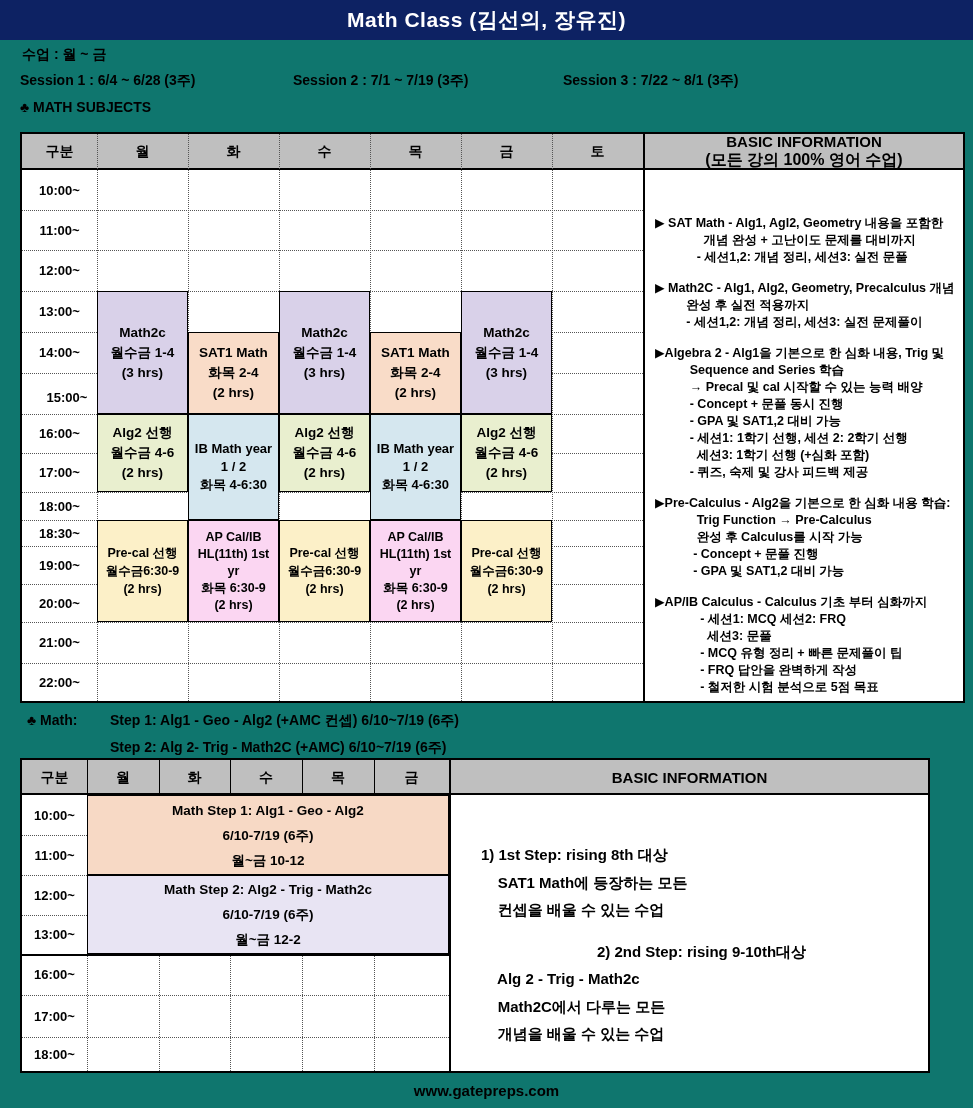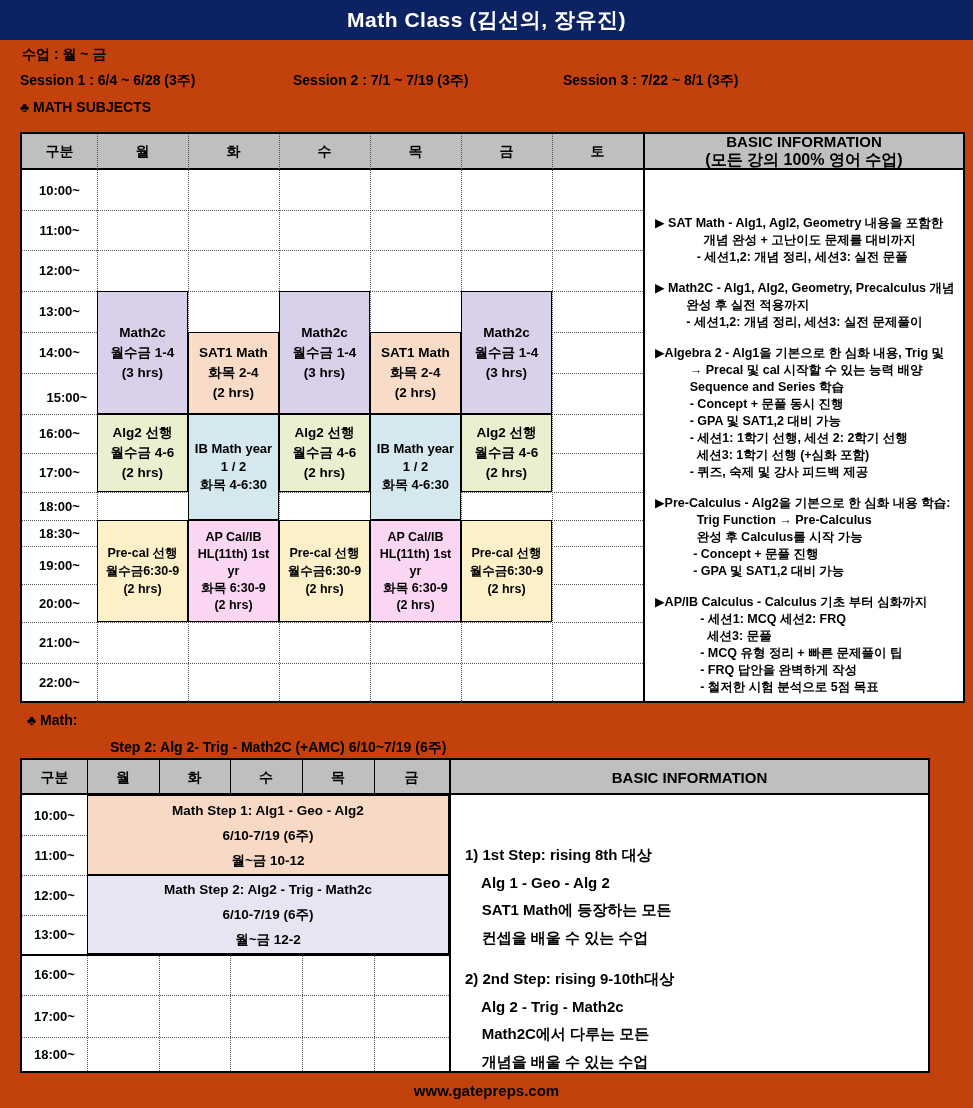--- a/index.html
+++ b/index.html
@@ -1,16 +1,16 @@
 <!DOCTYPE html>
 <html><head>
 <meta charset="utf-8">
 <style>
   html,body{margin:0;padding:0;background:#fff;}
-  #page{position:relative;width:973px;height:1108px;background:#c2410c;overflow:hidden;
+  #page{position:relative;width:973px;height:1108px;background:#0f766e;overflow:hidden;
         font-family:"Liberation Sans","DejaVu Sans",sans-serif;font-weight:bold;color:#000;}
   .abs{position:absolute;}
   .title-bar{left:0;top:0;width:973px;height:40px;display:flex;align-items:center;justify-content:center;
              color:#fff;font-size:21px;letter-spacing:.5px;}
   .h-sub{left:22px;top:46px;font-size:14px;}
   .session{top:72px;font-size:14px;}
   .s1{left:20px;} .s2{left:293px;} .s3{left:563px;}
   .sec-head{left:20px;top:99px;font-size:14px;}
   .tbl{border:2px solid #000;box-sizing:border-box;background:#fff;overflow:hidden;}
   #table1{left:20px;top:132px;width:945px;height:571px;}
@@ -136,22 +136,22 @@
       <div class="abs" style="left: 623px; top: 36px; width: 312px; height: 531px; padding-top: 45px; padding-left: 10px; box-sizing: border-box; font-size: 12.5px; overflow: hidden;">
         <div class="abs preline" style="position: static; height: 17px; line-height: 17px;">▶ SAT Math - Alg1, Agl2, Geometry 내용을 포함한</div>
         <div class="abs preline" style="position: static; height: 17px; line-height: 17px;">              개념 완성 + 고난이도 문제를 대비까지</div>
         <div class="abs preline" style="position: static; height: 17px; line-height: 17px;">            - 세션1,2: 개념 정리, 세션3: 실전 문풀</div>
         <div class="abs preline" style="position: static; height: 14px; line-height: 17px;"></div>
         <div class="abs preline" style="position: static; height: 17px; line-height: 17px;">▶ Math2C - Alg1, Alg2, Geometry, Precalculus 개념</div>
         <div class="abs preline" style="position: static; height: 17px; line-height: 17px;">         완성 후 실전 적용까지</div>
         <div class="abs preline" style="position: static; height: 17px; line-height: 17px;">         - 세션1,2: 개념 정리, 세션3: 실전 문제풀이</div>
         <div class="abs preline" style="position: static; height: 14px; line-height: 17px;"></div>
         <div class="abs preline" style="position: static; height: 17px; line-height: 17px;">▶Algebra 2 - Alg1을 기본으로 한 심화 내용, Trig 및</div>
+        <div class="abs preline" style="position: static; height: 17px; line-height: 17px;">          Sequence and Series 학습</div>
         <div class="abs preline" style="position: static; height: 17px; line-height: 17px;">          → Precal 및 cal 시작할 수 있는 능력 배양</div>
-        <div class="abs preline" style="position: static; height: 17px; line-height: 17px;">          Sequence and Series 학습</div>
         <div class="abs preline" style="position: static; height: 17px; line-height: 17px;">          - Concept + 문풀 동시 진행</div>
         <div class="abs preline" style="position: static; height: 17px; line-height: 17px;">          - GPA 및 SAT1,2 대비 가능</div>
         <div class="abs preline" style="position: static; height: 17px; line-height: 17px;">          - 세션1: 1학기 선행, 세션 2: 2학기 선행</div>
         <div class="abs preline" style="position: static; height: 17px; line-height: 17px;">            세션3: 1학기 선행 (+심화 포함)</div>
         <div class="abs preline" style="position: static; height: 17px; line-height: 17px;">          - 퀴즈, 숙제 및 강사 피드백 제공</div>
         <div class="abs preline" style="position: static; height: 14px; line-height: 17px;"></div>
         <div class="abs preline" style="position: static; height: 17px; line-height: 17px;">▶Pre-Calculus - Alg2을 기본으로 한 심화 내용 학습:</div>
         <div class="abs preline" style="position: static; height: 17px; line-height: 17px;">            Trig Function → Pre-Calculus</div>
         <div class="abs preline" style="position: static; height: 17px; line-height: 17px;">            완성 후 Calculus를 시작 가능</div>
         <div class="abs preline" style="position: static; height: 17px; line-height: 17px;">           - Concept + 문풀 진행</div>
@@ -160,20 +160,21 @@
         <div class="abs preline" style="position: static; height: 17px; line-height: 17px;">▶AP/IB Calculus - Calculus 기초 부터 심화까지</div>
         <div class="abs preline" style="position: static; height: 17px; line-height: 17px;">             - 세션1: MCQ 세션2: FRQ</div>
         <div class="abs preline" style="position: static; height: 17px; line-height: 17px;">               세션3: 문풀</div>
         <div class="abs preline" style="position: static; height: 17px; line-height: 17px;">             - MCQ 유형 정리 + 빠른 문제풀이 팁</div>
         <div class="abs preline" style="position: static; height: 17px; line-height: 17px;">             - FRQ 답안을 완벽하게 작성</div>
         <div class="abs preline" style="position: static; height: 17px; line-height: 17px;">             - 철저한 시험 분석으로 5점 목표</div>
       </div>
     </div>
 
   <div class="abs club2">♣ Math:</div>
+  <div class="abs step1h">Step 1: Alg1 - Geo - Alg2 (+AMC 컨셉) 6/10~7/19 (6주)</div>
   <div class="abs step2h">Step 2: Alg 2- Trig - Math2C (+AMC) 6/10~7/19 (6주)</div>
 
   <div class="abs tbl" id="table2">
       <div class="abs" style="left: 0px; top: 0px; width: 906px; height: 35px; background: rgb(191, 191, 191); border-bottom: 2px solid rgb(0, 0, 0); box-sizing: border-box;"></div>
       <div class="abs" style="left: 65px; top: 0px; width: 0px; height: 311px; border-left: 1px dotted rgb(85, 85, 85);"></div>
       <div class="abs" style="left: 65px; top: 0px; width: 0px; height: 35px; border-left: 1px solid rgb(0, 0, 0);"></div>
       <div class="abs" style="left: 137px; top: 0px; width: 0px; height: 311px; border-left: 1px dotted rgb(85, 85, 85);"></div>
       <div class="abs" style="left: 137px; top: 0px; width: 0px; height: 35px; border-left: 1px solid rgb(0, 0, 0);"></div>
       <div class="abs" style="left: 208px; top: 0px; width: 0px; height: 311px; border-left: 1px dotted rgb(85, 85, 85);"></div>
       <div class="abs" style="left: 208px; top: 0px; width: 0px; height: 35px; border-left: 1px solid rgb(0, 0, 0);"></div>
@@ -203,27 +204,26 @@
       <div class="abs blockc" style="left: 65px; top: 35px; width: 362px; height: 80px; background: rgb(247, 217, 197); border: 1px solid rgb(0, 0, 0); box-sizing: border-box; font-size: 13.5px; line-height: 25px;">Math Step 1: Alg1 - Geo - Alg2
 6/10-7/19 (6주)
 월~금 10-12</div>
       <div class="abs blockc" style="left: 65px; top: 115px; width: 362px; height: 79px; background: rgb(232, 228, 243); border: 1px solid rgb(0, 0, 0); box-sizing: border-box; font-size: 13.5px; line-height: 25px;">Math Step 2: Alg2 - Trig - Math2c
 6/10-7/19 (6주)
 월~금 12-2</div>
       <div class="abs" style="left: 427px; top: 0px; width: 0px; height: 311px; border-left: 2px solid rgb(0, 0, 0);"></div>
       <div class="abs" style="left: 429px; top: 0px; width: 477px; height: 35px; display: flex; flex-direction: column; align-items: center; justify-content: center;">
         <div class="abs" style="position: static; font-size: 15px;">BASIC INFORMATION</div>
       </div>
-      <div class="abs" style="left: 429px; top: 35px; width: 471px; height: 276px; padding-top: 46px; padding-left: 14px; box-sizing: border-box; font-size: 15px; overflow: hidden;">
+      <div class="abs" style="left: 429px; top: 35px; width: 471px; height: 276px; padding-top: 46px; padding-left: 30px; box-sizing: border-box; font-size: 15px; overflow: hidden;">
         <div class="abs preline" style="position: static; height: 27.5px; line-height: 27.5px;">1) 1st Step: rising 8th 대상</div>
-        <div class="abs preline" style="position: static; height: 27.5px; line-height: 27.5px;">    Alg 1 - Geo - Alg 2</div>
         <div class="abs preline" style="position: static; height: 27.5px; line-height: 27.5px;">    SAT1 Math에 등장하는 모든</div>
         <div class="abs preline" style="position: static; height: 27.5px; line-height: 27.5px;">    컨셉을 배울 수 있는 수업</div>
         <div class="abs preline" style="position: static; height: 14px; line-height: 27.5px;"></div>
-        <div class="abs preline" style="position: static; height: 27.5px; line-height: 27.5px;">2) 2nd Step: rising 9-10th대상</div>
+        <div class="abs preline" style="position: static; height: 27.5px; line-height: 27.5px; text-align: center;">2) 2nd Step: rising 9-10th대상</div>
         <div class="abs preline" style="position: static; height: 27.5px; line-height: 27.5px;">    Alg 2 - Trig - Math2c</div>
         <div class="abs preline" style="position: static; height: 27.5px; line-height: 27.5px;">    Math2C에서 다루는 모든</div>
         <div class="abs preline" style="position: static; height: 27.5px; line-height: 27.5px;">    개념을 배울 수 있는 수업</div>
       </div>
     </div>
 
   <div class="abs footer">www.gatepreps.com</div>
 </div>
 
 </body></html>

